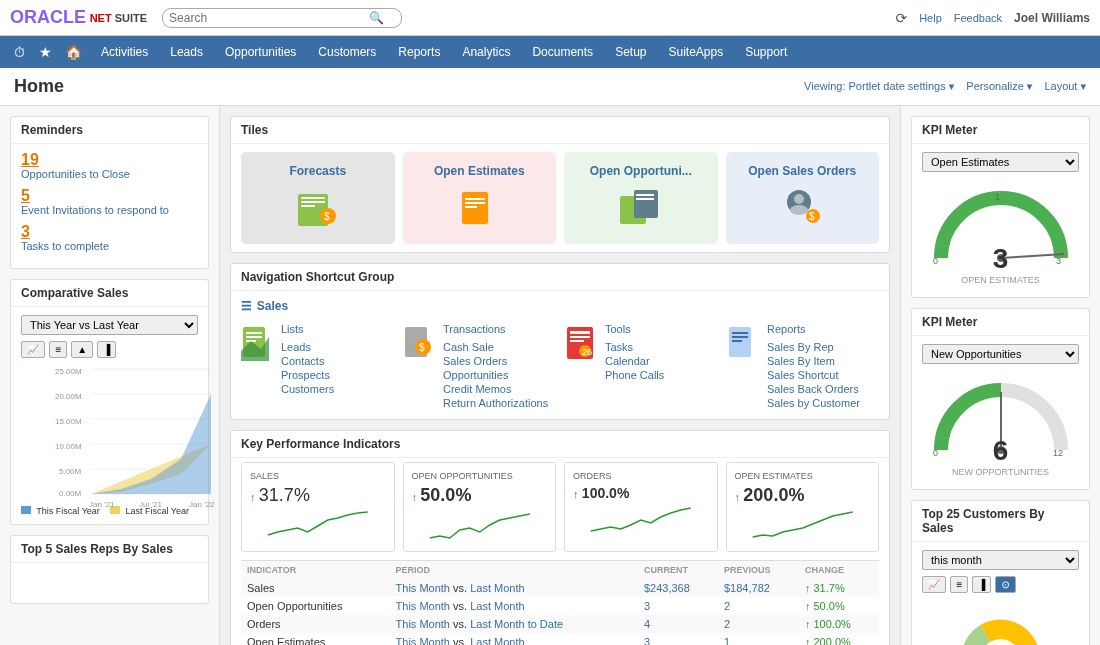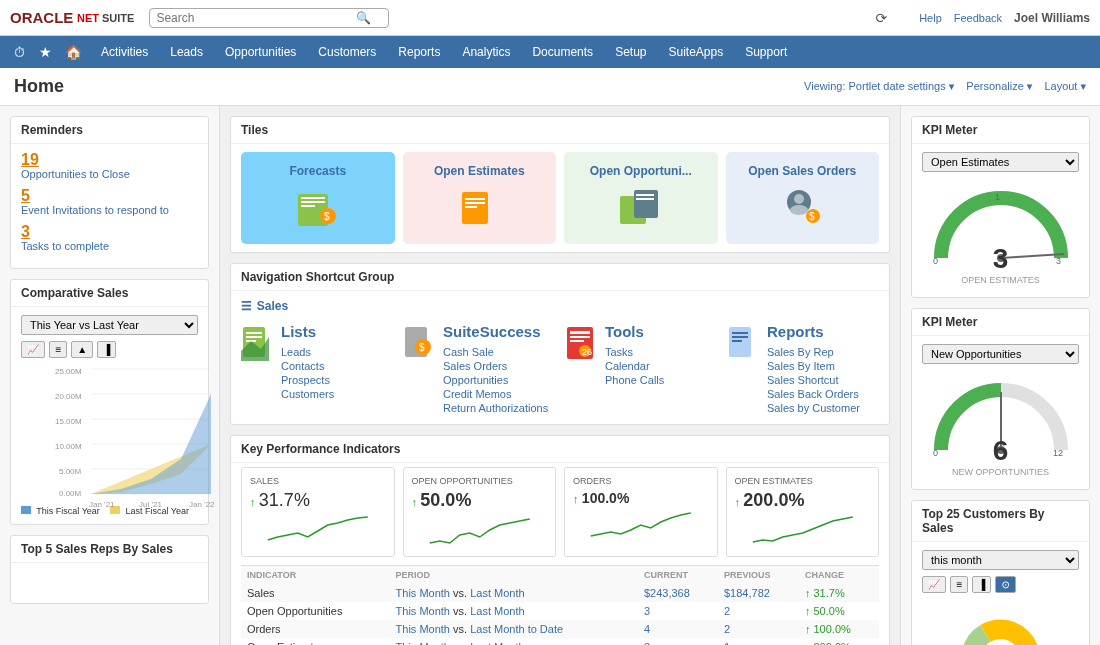--- a/index.html
+++ b/index.html
@@ -8,26 +8,26 @@
     
     .top-bar {
       background: #fff;
       border-bottom: 1px solid #ccc;
       display: flex;
       align-items: center;
       padding: 0 10px;
       height: 36px;
     }
     .logo { display: flex; align-items: center; margin-right: 15px; }
-    .logo-oracle { color: #7f1d1d; font-weight: bold; font-size: 15px; }
+    .logo-oracle { color: #8b5cf6; font-weight: bold; font-size: 18px; }
     .search-bar {
       display: flex;
       align-items: center;
       border: 1px solid #aaa;
-      border-radius: 4px;
+      border-radius: 9px;
       padding: 2px 6px;
       width: 240px;
       margin-right: auto;
     }
     .search-bar input {
       border: none;
       outline: none;
       font-size: 12px;
       width: 200px;
     }
@@ -183,21 +183,21 @@
       font-weight: bold;
       color: #3a6ea5;
       text-align: center;
       margin-bottom: 6px;
     }
 
     
     .nav-shortcut { padding: 8px 10px; }
     .nav-shortcut-title { color: #3a6ea5; font-size: 12px; font-weight: bold; display: flex; align-items: center; gap: 5px; margin-bottom: 10px; }
     .shortcut-grid { display: grid; grid-template-columns: repeat(4, 1fr); gap: 10px; }
-    .shortcut-col h4 { font-size: 15px; font-weight: bold; color: #3a6ea5; margin-bottom: 6px; }
+    .shortcut-col h4 { font-size: 11px; font-weight: normal; color: #3a6ea5; margin-bottom: 6px; }
     .shortcut-col a { display: block; color: #3a6ea5; font-size: 11px; text-decoration: none; margin-bottom: 2px; }
     .shortcut-col-inner { display: flex; gap: 8px; align-items: flex-start; }
 
     
     .kpi-grid { display: grid; grid-template-columns: repeat(4, 1fr); gap: 8px; padding: 4px 10px 8px; }
     .kpi-card { border: 1px solid #ddd; border-radius: 3px; padding: 8px; background: #fff; }
     .kpi-label { font-size: 9px; color: #666; text-transform: uppercase; margin-bottom: 4px; }
     .kpi-arrow { color: #2a9a2a; font-size: 11px; }
     .kpi-sparkline { height: 30px; width: 100%; margin-top: 4px; }
 
@@ -254,21 +254,21 @@
     <span style="color:#c00;font-weight:bold;font-size:13px;">&nbsp;</span>
     <span style="color:#c00;font-weight:bold;font-size:11px;margin-right:3px;">NET</span>
       <span style="color:#444;font-weight:bold;font-size:11px;">SUITE</span>
   </div>
   <div class="search-bar">
     <input type="text" placeholder="Search" style="">
     <span style="color:#888;font-size:12px;">🔍</span>
   </div>
   <div class="top-right">
     <span style="font-size:14px;cursor:pointer;">⟳</span>
-    <span style="color:#3a6ea5;cursor:pointer;margin-left:20px;">Help</span>
+    <span style="color:#3a6ea5;cursor:pointer;">Help</span>
     <span style="color:#3a6ea5;cursor:pointer;">Feedback</span>
     <div>
       <div class="user-name">Joel Williams</div>
     </div>
   </div>
 </div>
 
 <div class="nav-bar">
   <button class="nav-icon-btn">⏱</button>
   <button class="nav-icon-btn">★</button>
@@ -376,21 +376,21 @@
 
   </div>
 
   <div class="center-col">
 
     <div class="portlet">
       <div class="section-header">
         <span class="section-title">Tiles</span>
       </div>
       <div class="tiles-grid">
-        <div class="tile" style="background:#7dd3fc;">
+        <div class="tile" style="background:#e5e5e5;">
           <div class="tile-label">Forecasts</div>
           <div>
             <svg width="50" height="45" viewBox="0 0 50 45">
                 <rect x="5" y="10" width="30" height="32" fill="#8bc34a" rx="2"></rect>
                 <rect x="8" y="13" width="24" height="2" fill="#fff"></rect>
                 <rect x="8" y="17" width="24" height="2" fill="#fff"></rect>
                 <rect x="8" y="21" width="14" height="2" fill="#fff"></rect>
                 <circle cx="35" cy="32" r="8" fill="#ff9800"></circle>
                 <text x="31" y="36" font-size="10" fill="#fff">$</text>
               </svg>
@@ -468,21 +468,21 @@
           <div class="shortcut-col">
             <div class="shortcut-col-inner">
               <div>
                 <svg width="32" height="40" viewBox="0 0 32 40">
                     <rect x="2" y="4" width="22" height="30" fill="#aaa" rx="2"></rect>
                     <circle cx="20" cy="24" r="8" fill="#ff9800"></circle>
                     <text x="16" y="28" font-size="10" fill="#fff">$</text>
                   </svg>
               </div>
               <div>
-                <h4>SuiteSuccess</h4>
+                <h4>Transactions</h4>
                 <a>Cash Sale</a>
                 <a>Sales Orders</a>
                 <a>Opportunities</a>
                 <a>Credit Memos</a>
                 <a>Return Authorizations</a>
               </div>
             </div>
           </div>
 
           <div class="shortcut-col">

